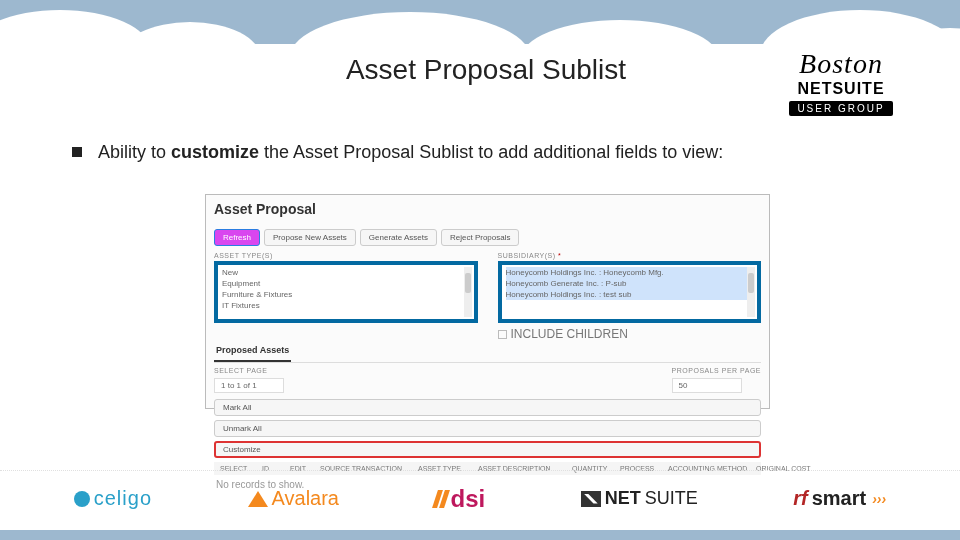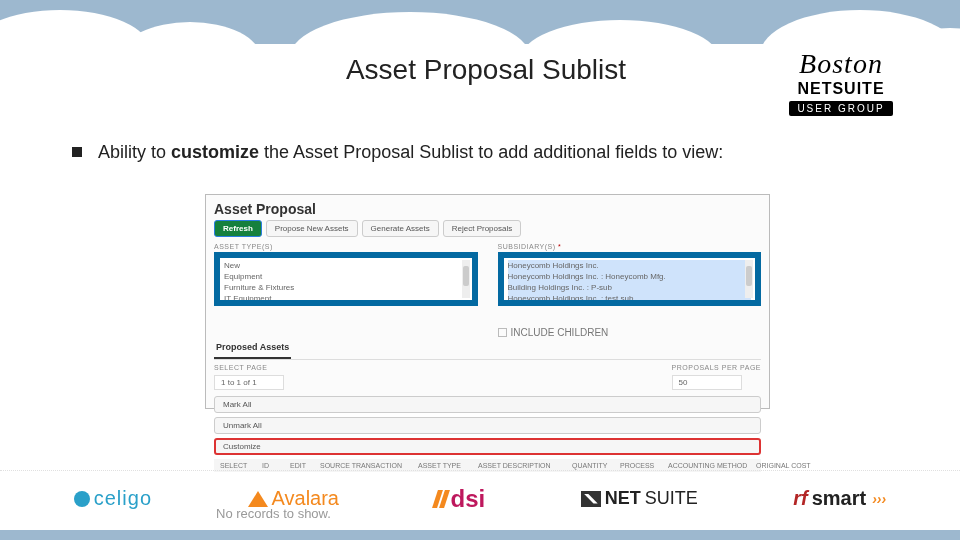--- a/index.html
+++ b/index.html
@@ -22,50 +22,50 @@
   .badge-boston .netsuite { font-weight: 700; font-size: 16px; letter-spacing: 1px; }
   .badge-boston .ug { background: #000; color: #fff; font-size: 10px; letter-spacing: 2px; padding: 2px 8px; display: inline-block; margin-top: 2px; border-radius: 2px; }
 
   .bullet-row { position: absolute; top: 142px; left: 72px; right: 60px; font-size: 18px; color: #222; }
   .bullet-row .square { display:inline-block; width:10px; height:10px; background:#222; margin-right:12px; vertical-align: 1px; }
   .bullet-row b { font-weight: 700; }
 
   
   .panel { position: absolute; top: 194px; left: 205px; width: 565px; height: 215px; border: 1px solid #bbb; background: #fbfbfb; font-size: 9px; color: #555; }
   .panel-inner { padding: 6px 8px 0; }
-  .panel h3 { font-size: 14px; font-weight: 700; color: #333; margin-bottom: 3px; }
+  .panel h3 { font-size: 14px; font-weight: 700; color: #333; margin-bottom: 12px; }
   .btnrow { display: flex; gap: 4px; margin-bottom: 6px; }
   .btn { font-size: 8px; padding: 3px 8px; border: 1px solid #ccc; border-radius: 3px; background: #f6f6f6; color: #555; }
-  .btn.primary { background: #15803d; color: #fff; border-color: #2a7de1; font-weight: bold; }
+  .btn.primary { background: #d946ef; color: #fff; border-color: #2a7de1; }
 
   .twocol { display: flex; gap: 20px; }
   .col { flex: 1; }
   .lbl { font-size: 7px; letter-spacing: 0.5px; color: #888; text-transform: uppercase; margin-bottom: 2px; }
   .lbl .star { color: #b00; }
-  .listbox { border: 6px solid #0369a1; background: #fff; height: 54px; padding: 2px 4px; font-size: 8px; overflow: hidden; position: relative; }
+  .listbox { border: 4px solid #0369a1; background: #fff; height: 62px; padding: 2px 4px; font-size: 8px; overflow: hidden; position: relative; }
   .listbox .item { padding: 1px 0; color: #666; }
   .listbox .item.sel { background: #cfe3fb; }
   .scroll-stub { position:absolute; top:2px; right:2px; bottom:2px; width:8px; background:#eee; }
   .scroll-stub .thumb { position:absolute; left:1px; width:6px; height:20px; background:#ccc; top:6px; border-radius:2px;}
-  .inc-row { margin-top: 21px; font-size: 10px; color: #777; }
+  .inc-row { margin-top: 4px; font-size: 12px; color: #777; }
   .chk { display:inline-block; width:9px; height:9px; border:1px solid #bbb; vertical-align:-1px; margin-right:4px; }
 
   .tabstrip { margin-top: 0; border-bottom: 1px solid #ddd; }
   .tab { display:inline-block; font-size: 9px; font-weight: 700; color:#333; padding: 4px 2px 5px; border-bottom: 2px solid #333; }
 
   .pager-row { display:flex; justify-content:space-between; margin-top:4px; font-size:7px; color:#888; }
   .pager-row .selectbox { border:1px solid #ddd; background:#fff; padding:2px 6px; font-size:8px; display:inline-block; min-width:70px; color:#666; margin-top:2px;}
 
   .actionrow { display:flex; gap:4px; margin:6px 0 4px;flex-direction:column; }
   .actionrow .btn.hilite { border: 2px solid #d33; padding:2px 7px; }
 
   .gridhead { display:flex; gap:0; font-size:7px; color:#777; background:#f5f5f5; padding:3px 2px; }
   .gridhead span { flex: none; padding: 0 4px; }
   .gh0{width:42px}.gh1{width:28px}.gh2{width:30px}.gh3{width:98px}.gh4{width:60px}.gh5{width:94px}.gh6{width:48px}.gh7{width:48px}.gh8{width:88px}.gh9{width:68px}
-  .nores { font-size:13px; color:#999; padding:4px 2px;margin-top:30px; }
+  .nores { font-size:10px; color:#999; padding:4px 2px; }
 
   
   .footer { position:absolute; left:0; right:0; bottom:14px; height:56px; display:flex; justify-content:space-around; align-items:center; padding:0 26px; border-top:1px dotted #e0e0e0; }
   .logo { font-weight:400; display:flex; align-items:center; gap:4px; }
   .logo.celigo { color:#2aa0c9; font-size:20px; font-weight:400; letter-spacing:1px;}
   .logo.celigo .dot { width:16px;height:16px;border-radius:50%;background:#2aa0c9;display:inline-block;}
   .logo.avalara { color:#f4891e; font-size:20px; }
   .logo.avalara .tri { width:0;height:0;border-left:10px solid transparent;border-right:10px solid transparent;border-bottom:16px solid #f4891e; display:inline-block;}
   .logo.dsi { color:#be185d; font-size:24px; font-weight:700; }
   .logo.dsi .bars { display:inline-flex; gap:2px; }
@@ -119,32 +119,31 @@
       <div class="btn">Reject Proposals</div>
     </div>
 
     <div class="twocol">
       <div class="col">
         <div class="lbl">ASSET TYPE(S)</div>
         <div class="listbox">
           <div class="item">New</div>
           <div class="item">Equipment</div>
           <div class="item">Furniture &amp; Fixtures</div>
-          <div class="item">IT Equipment</div>
+          <div class="item">IT Fixtures</div>
           <div class="scroll-stub">
               <div class="thumb"></div>
             </div>
         </div>
       </div>
       <div class="col">
         <div class="lbl"><span>SUBSIDIARY(S)</span> <span class="star">*</span></div>
         <div class="listbox">
-          <div class="item sel">Honeycomb Holdings Inc.</div>
           <div class="item sel">Honeycomb Holdings Inc. : Honeycomb Mfg.</div>
-          <div class="item sel">Building Holdings Inc. : P-sub</div>
+          <div class="item sel">Honeycomb Generate Inc. : P-sub</div>
           <div class="item sel">Honeycomb Holdings Inc. : test sub</div>
           <div class="scroll-stub">
               <div class="thumb"></div>
             </div>
         </div>
         <div class="inc-row">
           <span class="chk"></span><span>INCLUDE CHILDREN</span>
         </div>
       </div>
     </div>

